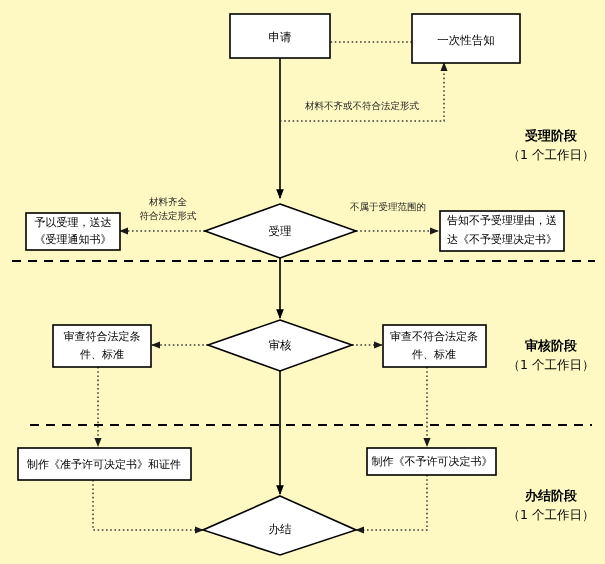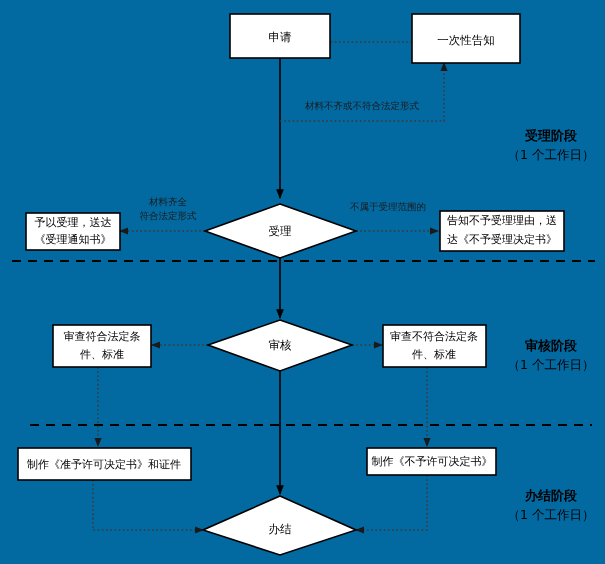--- a/index.html
+++ b/index.html
@@ -7,21 +7,21 @@
     padding: 0;
     background: #ffffff;
   }
   body {
     font-family: "DejaVu Sans", "Liberation Sans", sans-serif;
   }
   #flowchart-root {
     position: relative;
     width: 605px;
     height: 564px;
-    background: #0369a1;
+    background: #fef9c3;
     overflow: hidden;
   }
   svg.canvas {
     position: absolute;
     left: 0;
     top: 0;
     width: 605px;
     height: 564px;
   }
   .node-box {

